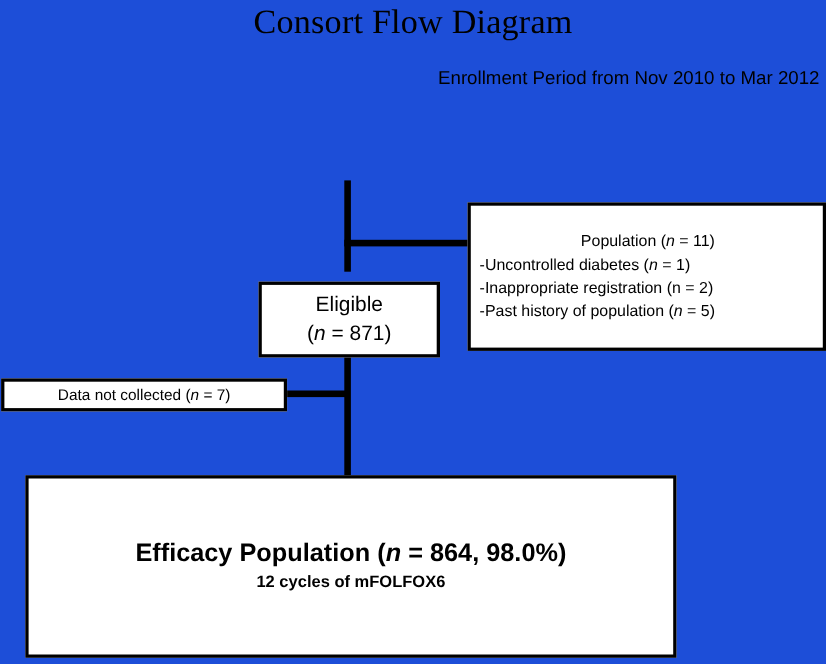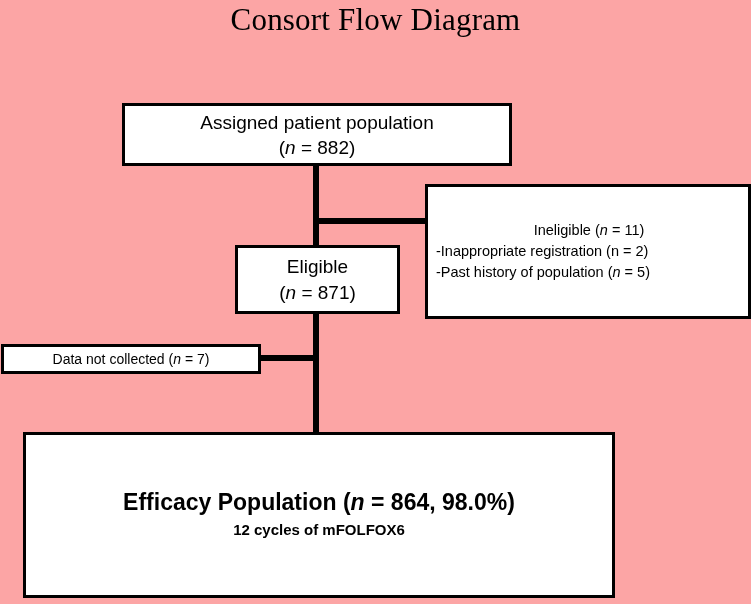--- a/index.html
+++ b/index.html
@@ -10,21 +10,21 @@
   }
   body {
     font-family: "Liberation Sans", sans-serif;
     color: #000000;
     -webkit-font-smoothing: antialiased;
   }
   #canvas {
     position: relative;
     width: 751px;
     height: 604px;
-    background: #fca5a5;
+    background: #1d4ed8;
     overflow: hidden;
   }
 
   
   .title {
     position: absolute;
     left: 0;
     top: 1px;
     width: 751px;
     text-align: center;
@@ -67,21 +67,21 @@
   #box-assigned {
     left: 122px;
     top: 103px;
     width: 390px;
     height: 63px;
     font-size: 19px;
     line-height: 25px;
   }
   #box-eligible {
     left: 235px;
-    top: 245px;
+    top: 256px;
     width: 165px;
     height: 69px;
     font-size: 19px;
     line-height: 26px;
   }
   #box-ineligible {
     left: 425px;
     top: 184px;
     width: 326px;
     height: 135px;
@@ -135,40 +135,38 @@
   #conn-v-bottom { left: 313px; top: 311px;  width: 6px;  height: 123px; }
   
   #conn-h-data   { left: 258px; top: 355px;  width: 59px; height: 6px; }
 </style>
 </head>
 <body>
 
 <div id="canvas">
 
   <div class="title">Consort Flow Diagram</div>
+  <div class="subtitle">Enrollment Period from Nov 2010 to Mar 2012</div>
 
   <div class="conn" id="conn-v-top"></div>
   <div class="conn" id="conn-h-inelig"></div>
   <div class="conn" id="conn-v-bottom"></div>
   <div class="conn" id="conn-h-data"></div>
 
-  <div class="box" id="box-assigned">
-    <span class="line">Assigned patient population</span>
-    <span class="line"><span>(</span><span class="ital">n</span><span> = 882)</span></span>
-  </div>
 
   <div class="box" id="box-eligible">
     <span class="line">Eligible</span>
     <span class="line"><span>(</span><span class="ital">n</span><span> = 871)</span></span>
   </div>
 
   <div class="box left-align" id="box-ineligible">
-    <span class="line line-center"><span>Ineligible (</span><span class="ital">n</span><span> = 11)</span></span>
+    <span class="line line-center"><span>Population (</span><span class="ital">n</span><span> = 11)</span></span>
 
 
+    <span class="line"><span>-Uncontrolled diabetes (</span><span class="ital">n</span><span> = 1)</span></span>
 
     <span class="line"><span>-Inappropriate registration (</span><span>n</span><span> = 2)</span></span>
 
 
     <span class="line"><span>-Past history of population (</span><span class="ital">n</span><span> = 5)</span></span>
   </div>
 
   <div class="box" id="box-datanotcollected">
     <span class="line"><span>Data not collected (</span><span class="ital">n</span><span> = 7)</span></span>
   </div>

